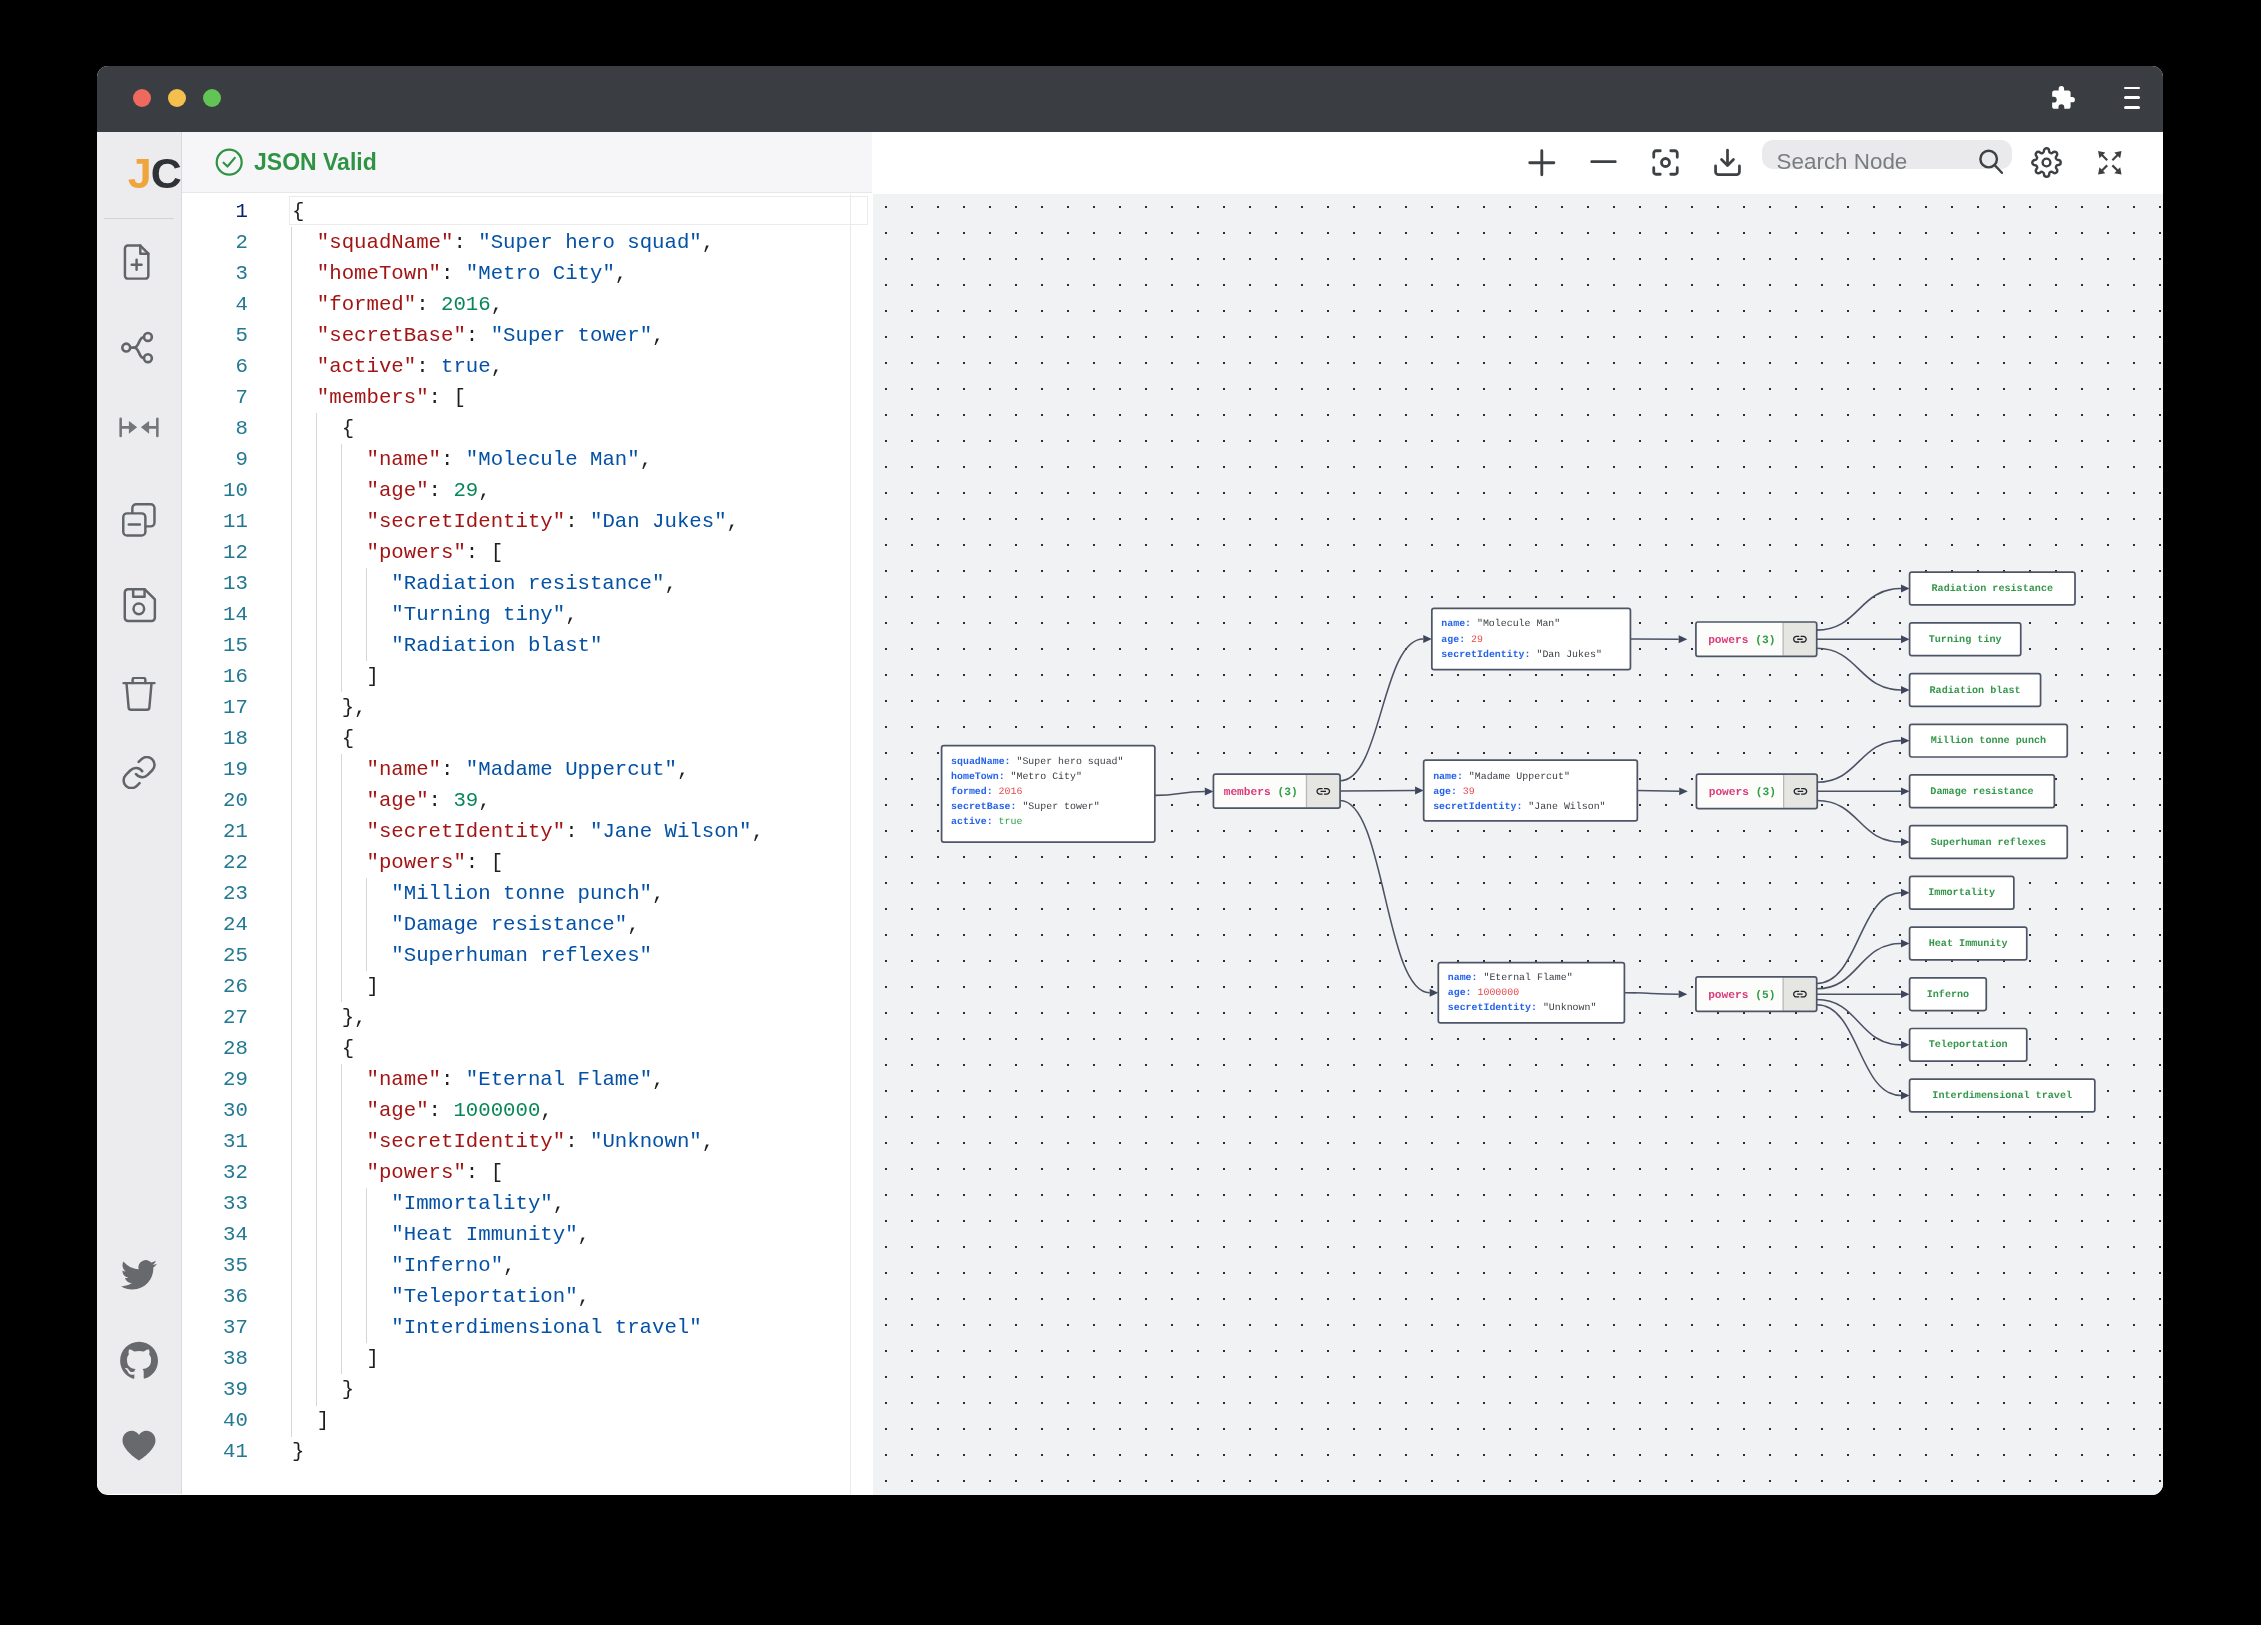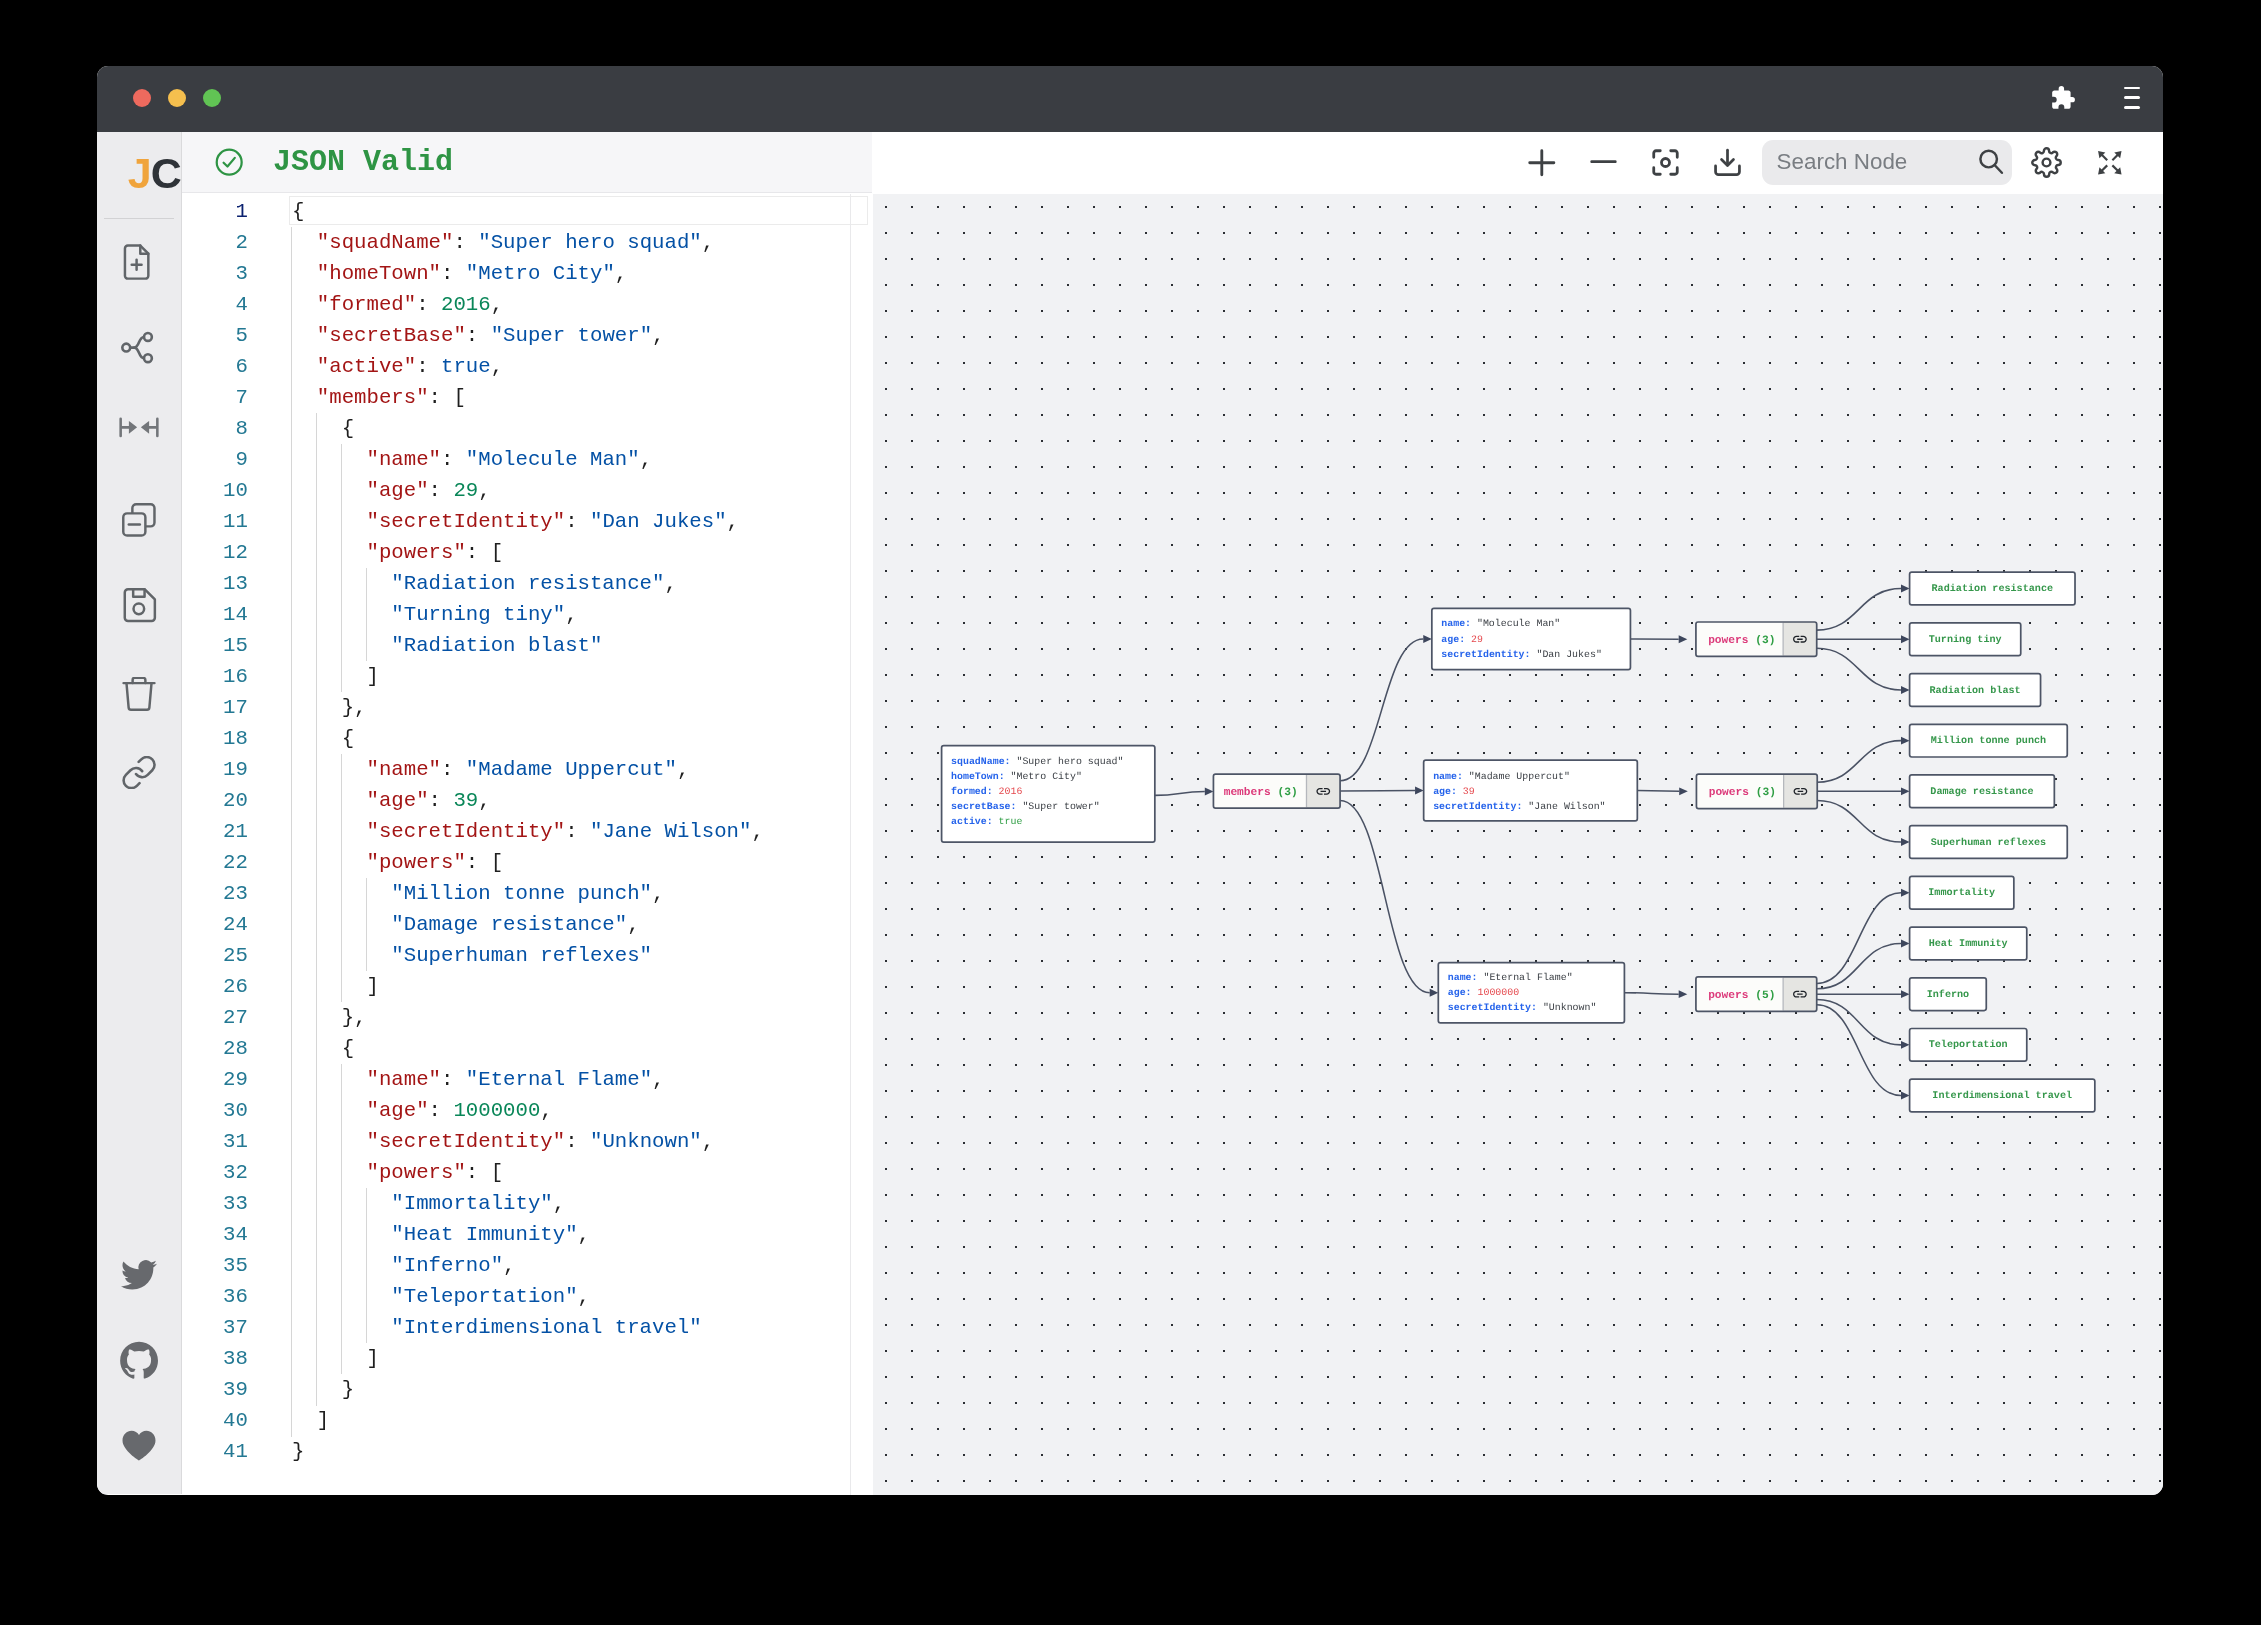--- a/index.html
+++ b/index.html
@@ -5,33 +5,33 @@
 body{width:2261px;height:1625px;position:relative;overflow:hidden;font-family:"Liberation Sans",sans-serif;}
 .win{position:absolute;left:97px;top:66px;width:2066px;height:1429px;border-radius:11.2px;overflow:hidden;background:#fff;transform:translateZ(0);}
 .tb{position:absolute;left:0;top:0;width:2066px;height:66px;background:#3a3d42;}
 .dot{position:absolute;top:23px;width:18px;height:18px;border-radius:50%;}
 .title{position:absolute;left:0;top:0;width:2066px;height:66px;line-height:66px;text-align:center;color:#e9eaeb;font-size:20.7px;font-weight:bold;letter-spacing:0.2px;}
 .sb{position:absolute;left:0;top:66px;width:84px;height:1362px;background:#ececee;border-right:0.9px solid #dadadc;}
 .jc{position:absolute;left:0;top:83px;width:84px;text-align:right;font-size:43px;font-weight:bold;letter-spacing:-0.9px;}
 .sep{position:absolute;left:6.9px;top:152px;width:70px;height:0.9px;background:#d2d2d4;}
 .sic{position:absolute;left:0;width:84px;text-align:center;}
 .hdr{position:absolute;left:85px;top:66px;width:690px;height:60px;background:#f6f6f8;border-bottom:0.9px solid #e7e7ea;}
-.hdr .txt{position:absolute;left:91px;top:0;height:60px;line-height:60px;color:#2e9444;font-size:30px;font-weight:bold;font-family:Liberation Mono, monospace;}
+.hdr .txt{position:absolute;left:72px;top:0;height:60px;line-height:60px;color:#2e9444;font-size:23px;font-weight:bold;}
 .codewrap{position:absolute;left:85px;top:128px;width:691px;height:1301px;background:#fff;}
 .curline{position:absolute;left:107px;top:1.7px;width:577px;height:27.6px;border:1.7px solid #ebebeb;}
 .vg{position:absolute;width:0.9px;background:#d6d6d6;}
 pre{margin:0;font-family:"Liberation Mono",monospace;font-size:20.7px;line-height:31px;}
 .gut{position:absolute;left:0.9px;top:1.7px;width:65px;text-align:right;color:#237893;}
 .gut .a{color:#0b216f;}
 .src{position:absolute;left:110px;top:1.7px;color:#1f1f1f;}
 .k{color:#a31515;}.s{color:#0451a5;}.n{color:#098658;}.b{color:#0451a5;}
 .vr{position:absolute;left:668px;top:0;width:0.9px;height:1301px;background:#e9e9eb;}
 .tbar{position:absolute;left:776px;top:66px;width:1290px;height:127px;background:#fff;border-bottom:0.9px solid #e9e9eb;}
 .canvas{position:absolute;left:776px;top:128px;width:1290px;height:1301px;background:#f1f2f4;background-image:radial-gradient(circle,#2b2e33 1.2px,transparent 1.3px);background-size:26px 26px;}
-.sbox{position:absolute;left:1665px;top:74px;width:250px;height:45px;border-radius:11.2px;background:#eaeaec;}
+.sbox{position:absolute;left:1665px;top:74px;width:250px;height:29px;border-radius:11.2px;background:#eaeaec;}
 .sbox span{position:absolute;left:14.6px;top:0;line-height:44px;font-size:22.4px;color:#797d82;}
 .graph{position:absolute;left:776px;top:128px;transform:translateZ(0);}
 .ticon{position:absolute;}
 </style></head>
 <body>
 <div class="win">
 <div class="tb"></div>
 <div class="dot" style="left:36px;background:#ee6a5e;"></div>
 <div class="dot" style="left:71px;background:#f5bf4e;"></div>
 <div class="dot" style="left:106px;background:#61c454;"></div>

